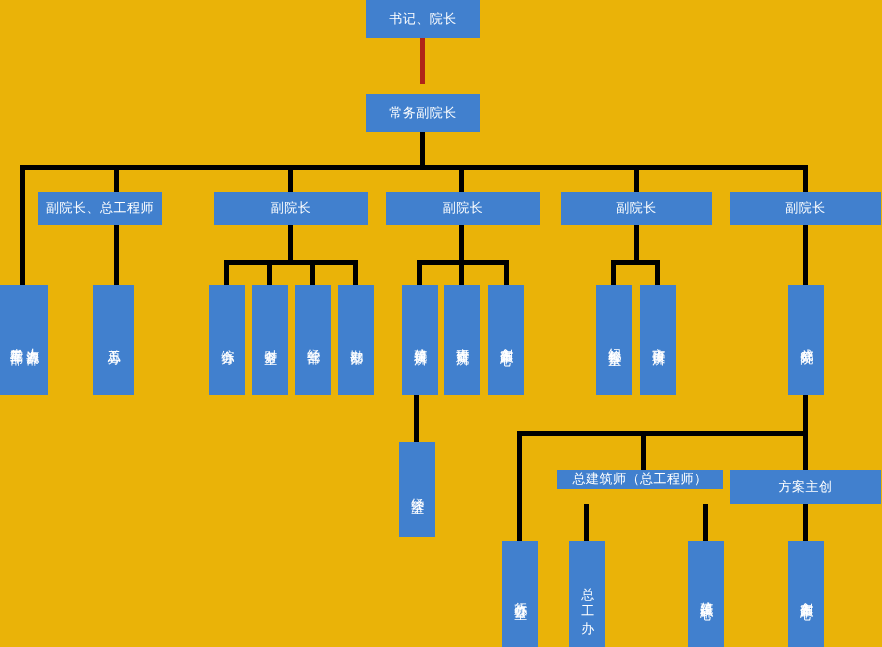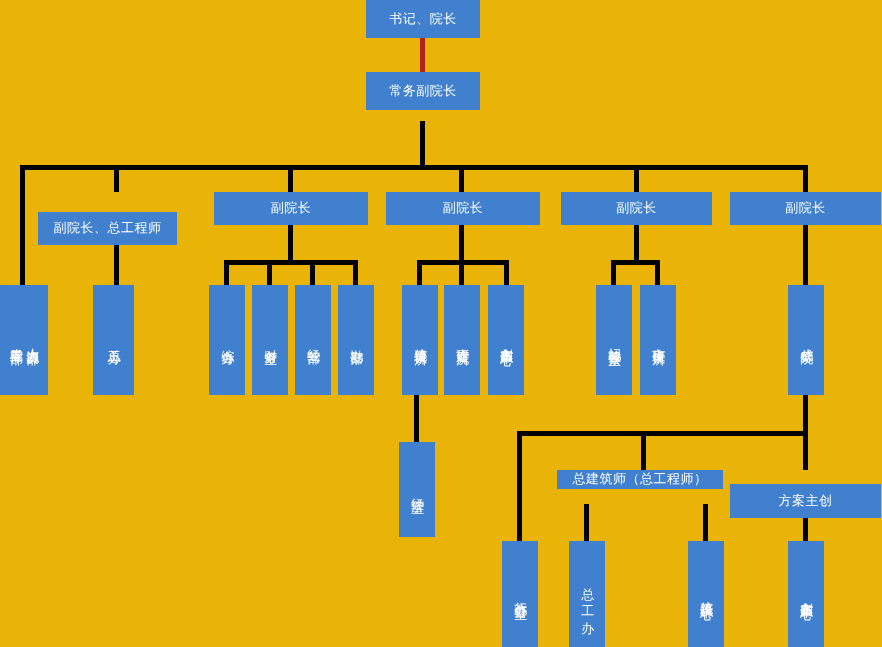--- a/index.html
+++ b/index.html
@@ -118,25 +118,25 @@
   <div class="line" style="left:584px; top:504px; width:5px; height:49px;"></div>
 
   <div class="line" style="left:703px; top:504px; width:5px; height:49px;"></div>
 
   <div class="line" style="left:803px; top:504px; width:5px; height:49px;"></div>
 
   <div class="node h" style="left:366px; top:0px; width:114px; height:38px;">
     <span>书记、院长</span>
   </div>
 
-  <div class="node h" style="left:366px; top:72px; width:114px; height:38px;">
+  <div class="node h" style="left:366px; top:94px; width:114px; height:38px;">
     <span>常务副院长</span>
   </div>
 
-  <div class="node h" style="left:38px; top:192px; width:139px; height:33px;margin-top:20px;">
+  <div class="node h" style="left:38px; top:192px; width:124px; height:33px;">
     <span>副院长、总工程师</span>
   </div>
 
   <div class="node h" style="left:214px; top:192px; width:154px; height:33px;">
     <span>副院长</span>
   </div>
 
   <div class="node h" style="left:386px; top:192px; width:154px; height:33px;">
     <span>副院长</span>
   </div>
@@ -199,21 +199,21 @@
   </div>
 
   <div class="node v" style="left:788px; top:285px; width:36px; height:110px;">
     <span>成都分院</span>
   </div>
 
   <div class="node h" style="left:557px; top:470px; width:166px; height:19px;">
     <span>总建筑师（总工程师）</span>
   </div>
 
-  <div class="node h" style="left:730px; top:484px; width:151px; height:34px;">
+  <div class="node h" style="left:730px; top:470px; width:151px; height:34px;">
     <span>方案主创</span>
   </div>
 
   <div class="node v" style="left:502px; top:541px; width:36px; height:106px;">
     <span>行政办公室</span>
   </div>
 
   <div class="node v" style="left:569px; top:541px; width:36px; height:106px;">
     <span>总 工 办</span>
   </div>

